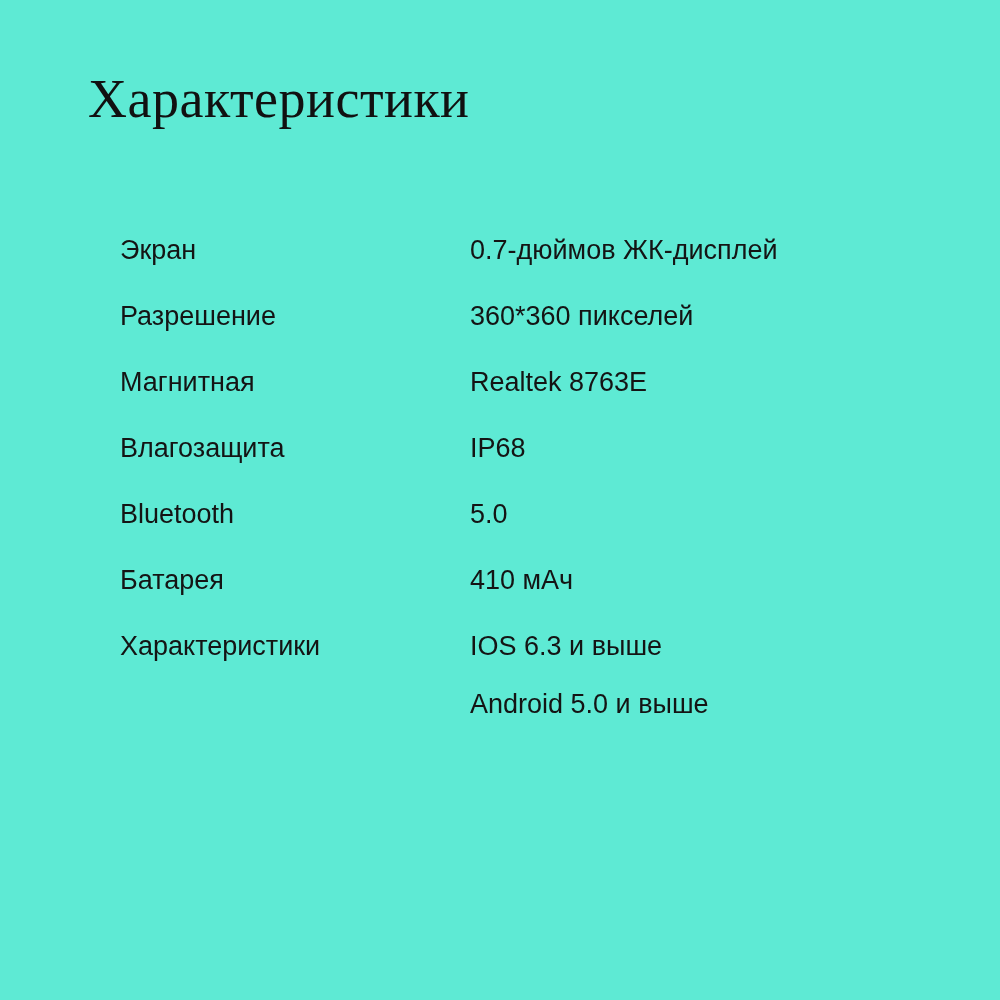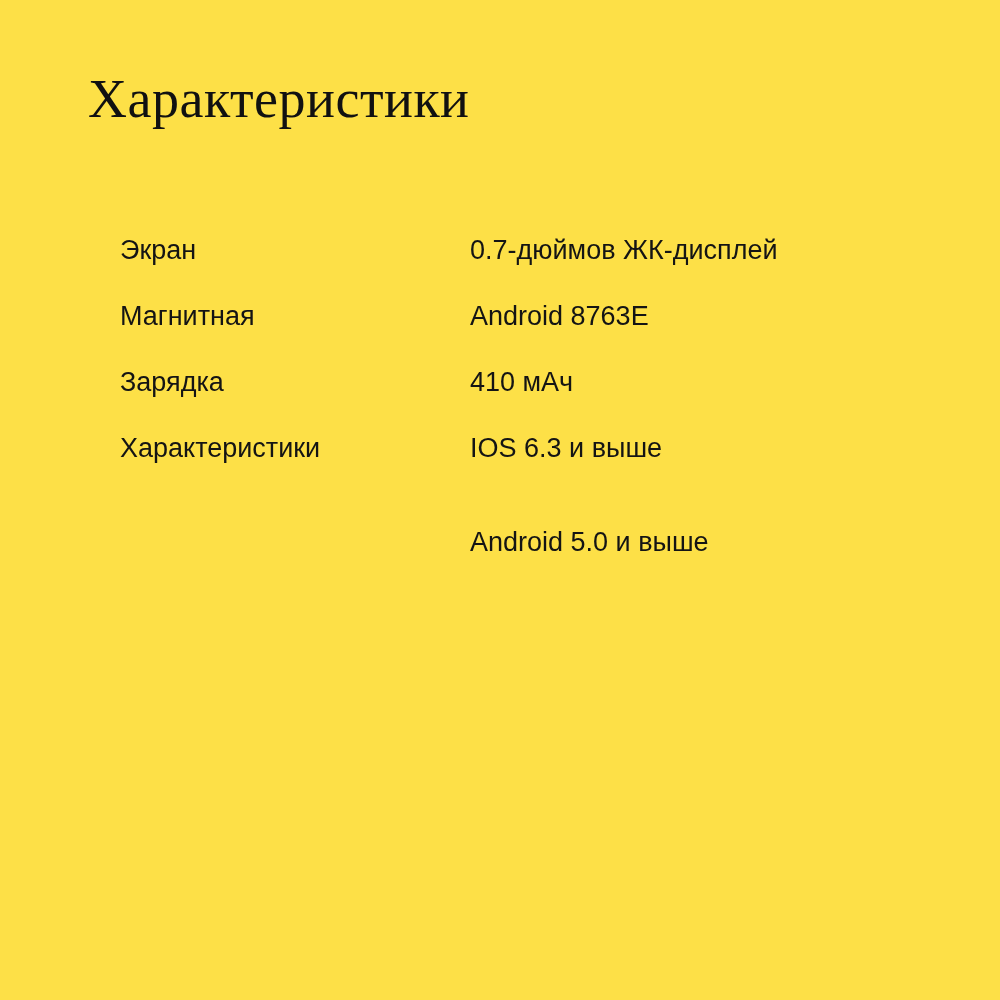--- a/index.html
+++ b/index.html
@@ -13,21 +13,21 @@
     font-family: "Liberation Sans", sans-serif;
     color: #111111;
     position: relative;
     overflow: hidden;
   }
   .page {
     box-sizing: border-box;
     width: 1000px;
     height: 1000px;
     padding: 60px 80px;
-    background: #fde047;
+    background: #5eead4;
   }
   .page-title {
     font-family: "Liberation Serif", serif;
     font-size: 54px;
     font-weight: 400;
     line-height: 1.1;
     letter-spacing: 0.5px;
     color: #111111;
     margin: 10px 0 0 8px;
   }
@@ -51,42 +51,54 @@
   .spec-label {
     width: 350px;
     padding-right: 20px;
     margin-top: 40px;
   }
   .spec-value {
     width: 470px;
   }
   .spec-value .extra-line {
     display: block;
-    margin-top: 60px;
+    margin-top: 24px;
   }
 </style>
 </head>
 <body>
 
 <div class="page">
 
   <h1 class="page-title">Характеристики</h1>
 
   <table class="spec-table">
     <tbody>
       <tr>
         <td class="spec-label">Экран</td>
         <td class="spec-value">0.7-дюймов ЖК-дисплей</td>
       </tr>
       <tr>
-        <td class="spec-label">Магнитная</td>
-        <td class="spec-value">Android 8763E</td>
+        <td class="spec-label">Разрешение</td>
+        <td class="spec-value">360*360 пикселей</td>
       </tr>
       <tr>
-        <td class="spec-label">Зарядка</td>
+        <td class="spec-label">Магнитная</td>
+        <td class="spec-value">Realtek 8763E</td>
+      </tr>
+      <tr>
+        <td class="spec-label">Влагозащита</td>
+        <td class="spec-value">IP68</td>
+      </tr>
+      <tr>
+        <td class="spec-label">Bluetooth</td>
+        <td class="spec-value">5.0</td>
+      </tr>
+      <tr>
+        <td class="spec-label">Батарея</td>
         <td class="spec-value">410 мАч</td>
       </tr>
       <tr>
         <td class="spec-label">Характеристики</td>
         <td class="spec-value">
           <span>IOS 6.3 и выше</span>
           <span class="extra-line">Android 5.0 и выше</span>
         </td>
       </tr>
     </tbody>

